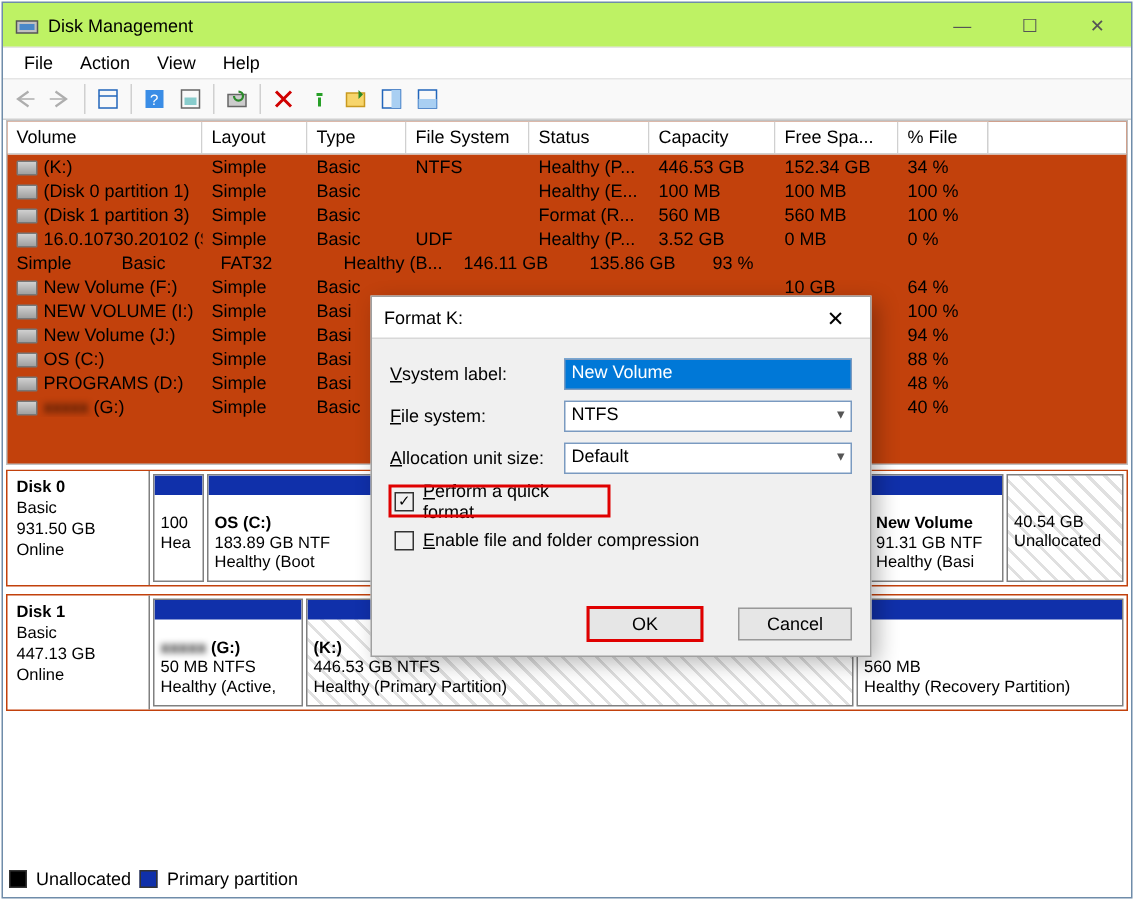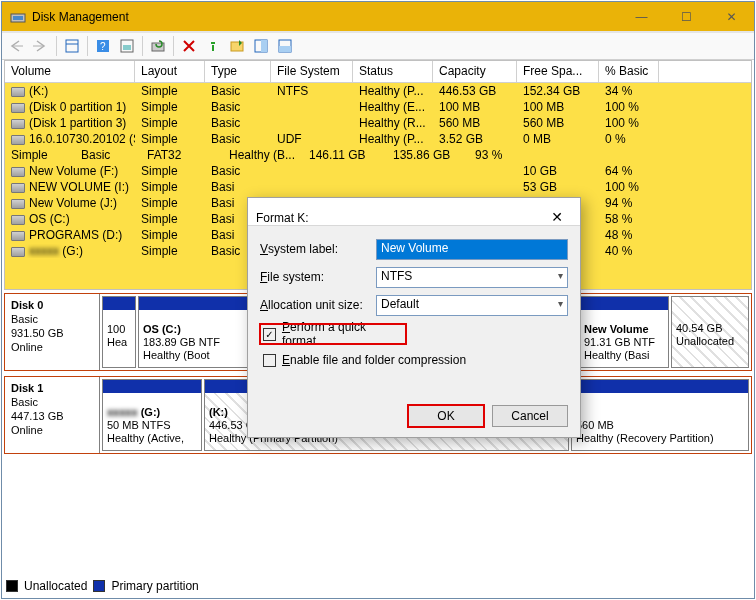--- a/index.html
+++ b/index.html
@@ -1,30 +1,30 @@
 <!DOCTYPE html>
 <html><head>
 <meta charset="utf-8">
 <style>
   * { box-sizing: border-box; font-family: "Segoe UI", Tahoma, sans-serif; }
   body { margin:0; padding:0; width:756px; height:600px; background:#fff; font-size:12px; color:#000; overflow:hidden; }
   .window { border:1px solid #6f8ca9; width:754px; height:598px; position:relative; background:#fff; margin:1px; }
-  .titlebar { height:30px; background:#eab308; display:flex; align-items:center; border-bottom:1px solid #e5e5e5; }
+  .titlebar { height:30px; background:#bef264; display:flex; align-items:center; border-bottom:1px solid #e5e5e5; }
   .title-icon { width:16px; height:16px; margin:0 6px 0 8px; display:inline-block; }
   .title-text { flex:1; font-size:12px; color:#000; }
   .win-controls { display:flex; }
   .win-btn { width:45px; height:29px; display:flex; align-items:center; justify-content:center; color:#555; }
   .win-btn.close { width:45px; }
   .menubar { height:20px; padding:0 6px; display:flex; gap:2px; align-items:center; background:#fff; }
   .menu-item { padding:1px 8px; font-size:12px; }
   .toolbar { height:28px; border-top:1px solid #e5e5e5; border-bottom:1px solid #d0d0d0; display:flex; align-items:center; padding:0 4px; gap:2px; background:#f9f9f9; }
   .tb-btn { width:22px; height:22px; display:flex; align-items:center; justify-content:center; border:1px solid transparent; }
   .tb-sep { width:1px; height:20px; background:#d0d0d0; margin:0 2px; }
   .tb-disabled { opacity:.45; }
-  .list-area { position:relative; height:230px; border:1px solid #c0c0c0; margin:0 2px; overflow:hidden; background:#fde047;}
+  .list-area { position:relative; height:230px; border:1px solid #c0c0c0; margin:0 2px; overflow:hidden; background:#c2410c;}
   .list-header { display:flex; background:#fff; border-bottom:1px solid #d0d0d0; height:22px; }
   .list-header div { border-right:1px solid #d0d0d0; padding:3px 6px; font-size:12px; background:#fff; position:relative; }
   .list-body { overflow-y:auto; height:206px; }
   .row { display:flex; height:16px; align-items:center; white-space:nowrap; }
   .row > div { padding:0 6px; font-size:12px; overflow:hidden; text-overflow:clip; }
   .c0{width:130px;} .c1{width:70px;} .c2{width:66px;} .c3{width:82px;} .c4{width:80px;} .c5{width:84px;} .c6{width:82px;} .c7{width:60px;}
   .vol-icon { display:inline-block; width:14px; height:10px; background:linear-gradient(#d0d0d0,#a0a0a0); border:1px solid #777; border-radius:1px; margin-right:4px; vertical-align:middle; }
   .graphic-area { margin:3px 2px 0 2px; height:220px; overflow:hidden; }
   .disk-row { border:1px solid #c2410c; margin-bottom:5px; display:flex; height:78px; background:#fff;}
   .disk-label { width:95px; border-right:1px solid #808080; padding:4px 6px; font-size:11px; line-height:14px; position:relative;}
@@ -32,32 +32,32 @@
   .part-container{flex:1; display:flex; padding:2px; gap:2px;}
   .part { border:1px solid #808080; padding:12px 4px; font-size:11px; line-height:13px; overflow:hidden; position:relative;}
   .part .bar{ position:absolute; top:0; left:0; right:0; height:13px; background:#1030aa;}
   .part .txt{ position:relative; margin-top:14px;}
   .part.hatched { background-image:repeating-linear-gradient(45deg,#fff 0 6px,#e0e0e0 6px 8px); }
   .part.nobar .txt{margin-top:0;}
   .legend { position:absolute; bottom:2px; left:4px; height:20px; display:flex; align-items:center; gap:6px; font-size:12px;}
   .sw { width:12px; height:12px; display:inline-block; border:1px solid #333;}
   
   .dialog { position:absolute; left:245px; top:195px; width:334px; height:241px; background:#f0f0f0; border:1px solid #a0a0a0; box-shadow:4px 4px 14px rgba(0,0,0,.3); }
-  .dlg-title { height:28px; background:#fff; display:flex; align-items:flex-end; padding:0 8px; border-bottom:1px solid #d8d8d8;}
+  .dlg-title { height:28px; background:#fff; display:flex; align-items:center; padding:0 8px; border-bottom:1px solid #d8d8d8;}
   .dlg-title span{flex:1; font-size:12px;}
   .dlg-close{ width:30px; text-align:center; font-size:14px; }
   .dlg-body { padding:10px 12px; font-size:12px;}
   .form-row{display:flex; align-items:center; height:26px; margin-bottom:2px;}
   .form-row label{width:116px;}
   .form-row .field{flex:1; height:21px; border:1px solid #7a9ac0; background:#fff; padding:1px 4px; font-size:12px; position:relative;}
   .form-row .field.sel::after{content:"▾"; position:absolute; right:4px; top:2px; font-size:10px; color:#555;}
   .field.highlight{ background:#0078d7; color:#fff;}
   .chk-row{display:flex; align-items:center; height:20px; gap:6px; margin-top:6px;}
   .chk{width:13px;height:13px;border:1px solid #333; display:inline-flex; align-items:center; justify-content:center; font-size:10px;}
-  .dlg-buttons{position:absolute; bottom:10px; right:12px; display:flex; gap:8px;}
+  .dlg-buttons{position:absolute; bottom:10px; right:12px; display:flex; gap:24px;}
   .btn{ width:76px; height:22px; border:1px solid #999; background:#e6e6e6; font-size:12px; display:flex; align-items:center; justify-content:center;}
   .hl-red{outline:2px solid #e00000; outline-offset:-1px;}
   .ul{text-decoration:underline;}
   .blurred{filter:blur(2px);}
 </style>
 </head>
 <body>
 
 <div class="window">
   <div class="titlebar">
@@ -68,20 +68,26 @@
         </svg>
     </span>
     <span class="title-text">Disk Management</span>
     <div class="win-controls">
       <div class="win-btn">—</div>
       <div class="win-btn">☐</div>
       <div class="win-btn close">✕</div>
     </div>
   </div>
 
+  <div class="menubar">
+    <div class="menu-item">File</div>
+    <div class="menu-item">Action</div>
+    <div class="menu-item">View</div>
+    <div class="menu-item">Help</div>
+  </div>
 
   <div class="toolbar">
     <div class="tb-btn tb-disabled">
         <svg width="16" height="12">
           <path d="M10 1 L3 6 L10 11" fill="none" stroke="#555" stroke-width="1.5"></path>
           <path d="M3 6 H14" stroke="#555"></path>
         </svg>
       </div>
     <div class="tb-btn tb-disabled">
         <svg width="16" height="12">
@@ -149,21 +155,21 @@
 
   <div class="list-area">
     <div class="list-header">
       <div class="c0">Volume</div>
       <div class="c1">Layout</div>
       <div class="c2">Type</div>
       <div class="c3">File System</div>
       <div class="c4">Status</div>
       <div class="c5">Capacity</div>
       <div class="c6">Free Spa...</div>
-      <div class="c7">% Basic</div>
+      <div class="c7">% File</div>
     </div>
     <div class="list-body" id="list-body">
         <div class="row">
           <div class="c0"><span class="vol-icon"></span>(K:)</div>
           <div class="c1">Simple</div>
           <div class="c2">Basic</div>
           <div class="c3">NTFS</div>
           <div class="c4">Healthy (P...</div>
           <div class="c5">446.53 GB</div>
           <div class="c6">152.34 GB</div>
@@ -177,21 +183,21 @@
           <div class="c4">Healthy (E...</div>
           <div class="c5">100 MB</div>
           <div class="c6">100 MB</div>
           <div class="c7">100 %</div>
         </div>
         <div class="row">
           <div class="c0"><span class="vol-icon"></span>(Disk 1 partition 3)</div>
           <div class="c1">Simple</div>
           <div class="c2">Basic</div>
           <div class="c3"></div>
-          <div class="c4">Healthy (R...</div>
+          <div class="c4">Format (R...</div>
           <div class="c5">560 MB</div>
           <div class="c6">560 MB</div>
           <div class="c7">100 %</div>
         </div>
         <div class="row">
           <div class="c0"><span class="vol-icon"></span>16.0.10730.20102 (S:)</div>
           <div class="c1">Simple</div>
           <div class="c2">Basic</div>
           <div class="c3">UDF</div>
           <div class="c4">Healthy (P...</div>
@@ -239,21 +245,21 @@
           <div class="c7">94 %</div>
         </div>
         <div class="row">
           <div class="c0"><span class="vol-icon"></span>OS (C:)</div>
           <div class="c1">Simple</div>
           <div class="c2">Basi</div>
           <div class="c3"></div>
           <div class="c4"></div>
           <div class="c5"></div>
           <div class="c6">17 GB</div>
-          <div class="c7">58 %</div>
+          <div class="c7">88 %</div>
         </div>
         <div class="row">
           <div class="c0"><span class="vol-icon"></span>PROGRAMS (D:)</div>
           <div class="c1">Simple</div>
           <div class="c2">Basi</div>
           <div class="c3"></div>
           <div class="c4"></div>
           <div class="c5"></div>
           <div class="c6">.60 GB</div>
           <div class="c7">48 %</div>

